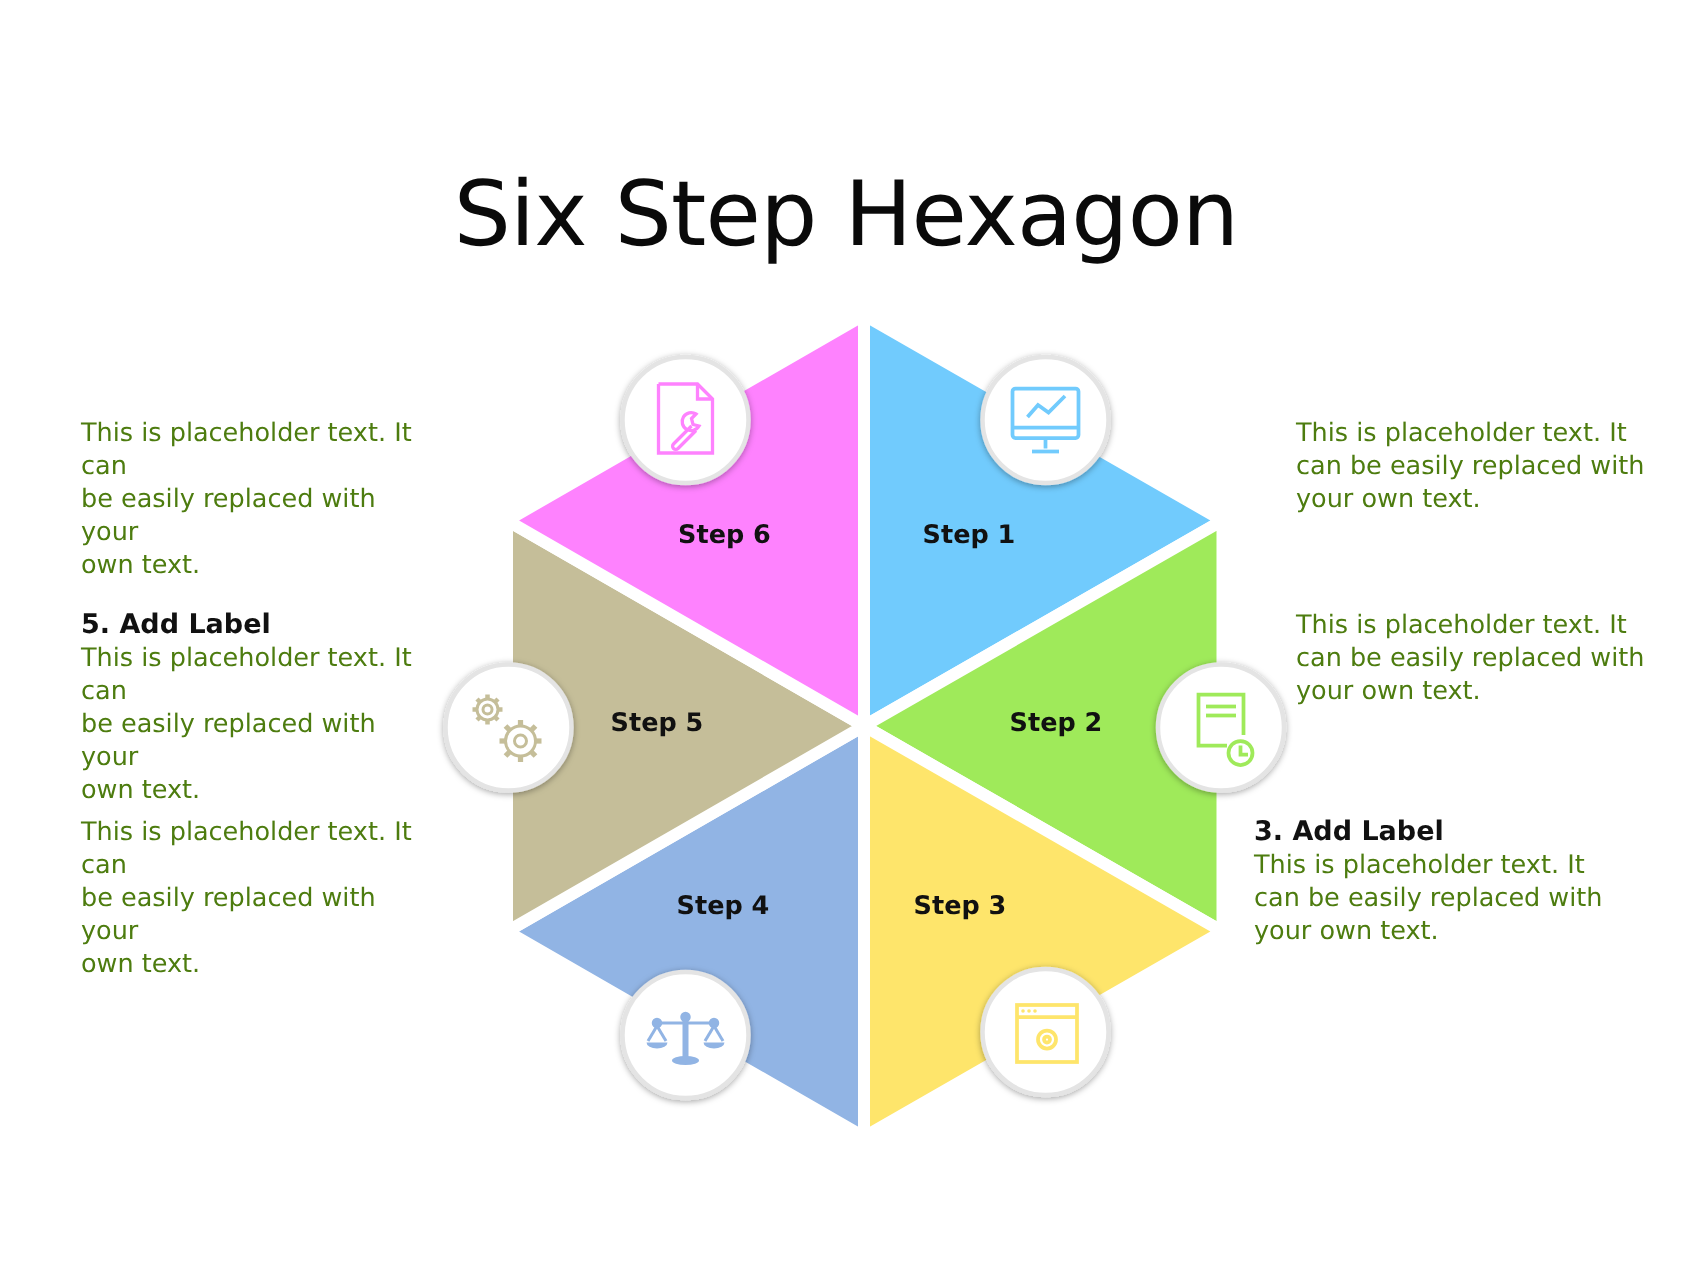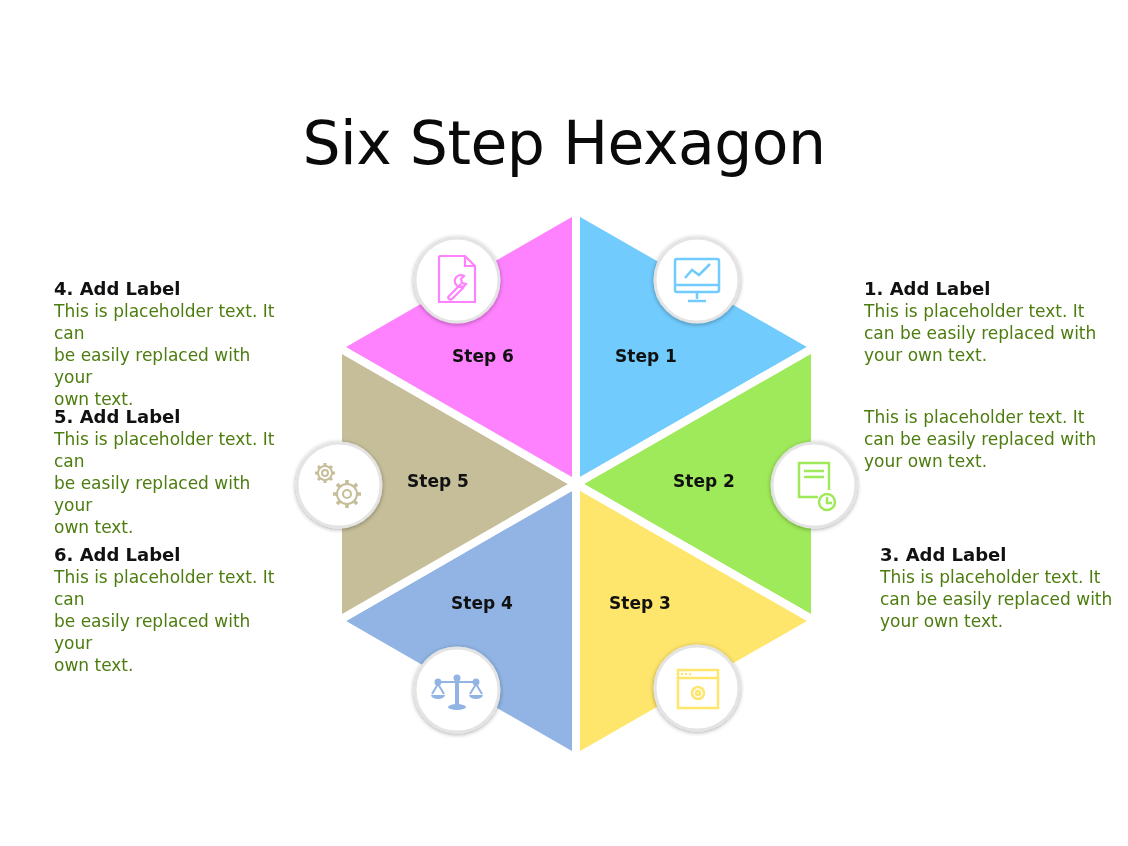--- a/index.html
+++ b/index.html
@@ -131,47 +131,44 @@
     <circle cx="457" cy="280" r="42" fill="#fff" stroke="#e4e4e4" stroke-width="3" filter="url(#sh)"></circle>
     <g fill="none" stroke="#FE82FE" stroke-width="2.2">
       <polyline points="439,256 465,256 475,266 475,302 439,302 439,256"></polyline>
       <polyline points="465,256 465,266 475,266"></polyline>
       <path d="M464,276 a6,6 0 1 0 2,8 l-4,-1 -1,-4 3,-3 z M461,284 l-12,12 a2,2 0 0 0 3,3 l12,-12"></path>
     </g>
   </g>
 </svg>
 
 <div class="desc" style="left:864px; top:278px;">
-  <div class="h">1. Add Label</div>
   <div class="p">This is placeholder text.  It</div>
   <div class="p">can be easily replaced with</div>
   <div class="p">your own text.</div>
 </div>
 <div class="desc" style="left:864px; top:406px;">
   <div class="p">This is placeholder text.  It</div>
   <div class="p">can be easily replaced with</div>
   <div class="p">your own text.</div>
 </div>
-<div class="desc" style="left:880px; top:544px;">
+<div class="desc" style="left:836px; top:544px;">
   <div class="h">3. Add Label</div>
   <div class="p">This is placeholder text.  It</div>
   <div class="p">can be easily replaced with</div>
   <div class="p">your own text.</div>
 </div>
 
 <div class="desc" style="left:54px; top:278px;">
-  <div class="h">4. Add Label</div>
   <div class="p">This is placeholder text.  It can</div>
   <div class="p">be easily replaced with your</div>
   <div class="p">own text.</div>
 </div>
 <div class="desc" style="left:54px; top:406px;">
   <div class="h">5. Add Label</div>
   <div class="p">This is placeholder text.  It can</div>
   <div class="p">be easily replaced with your</div>
   <div class="p">own text.</div>
 </div>
 <div class="desc" style="left:54px; top:544px;">
-  <div class="h">6. Add Label</div>
   <div class="p">This is placeholder text.  It can</div>
   <div class="p">be easily replaced with your</div>
   <div class="p">own text.</div>
 </div>
 
 </body></html>

